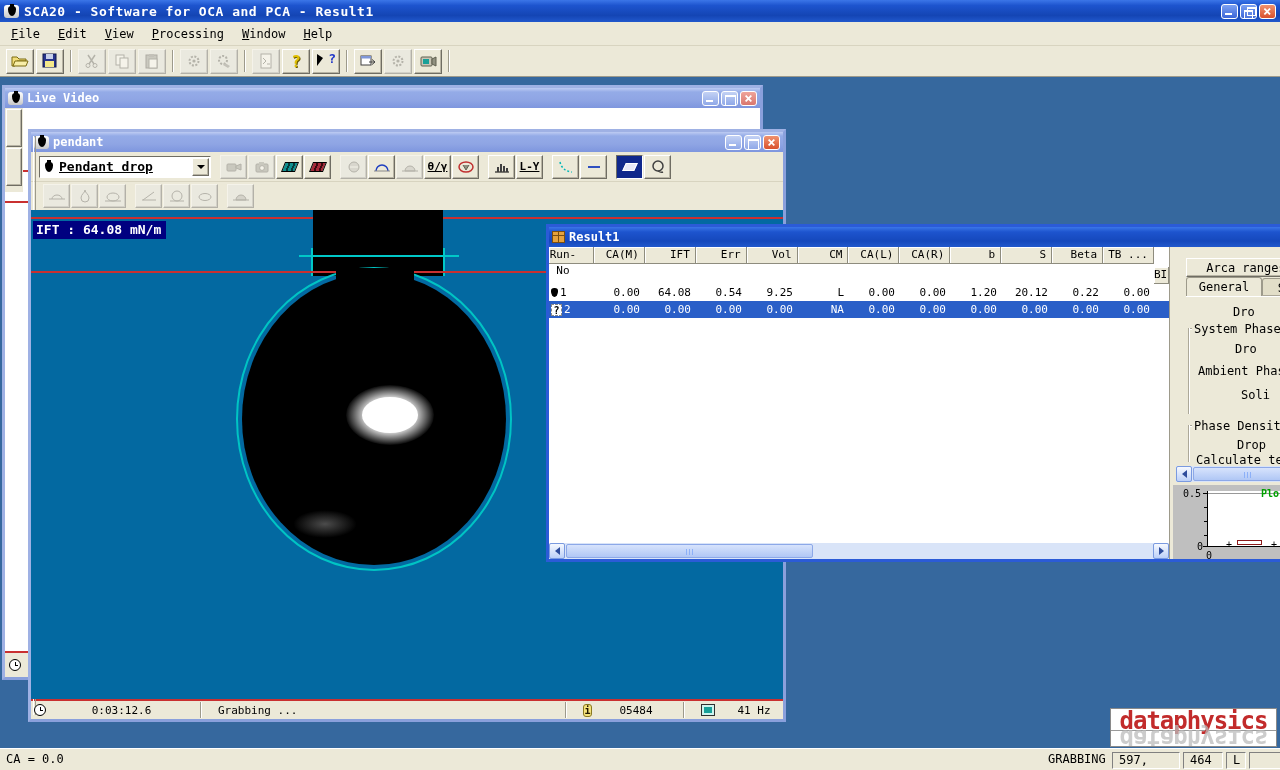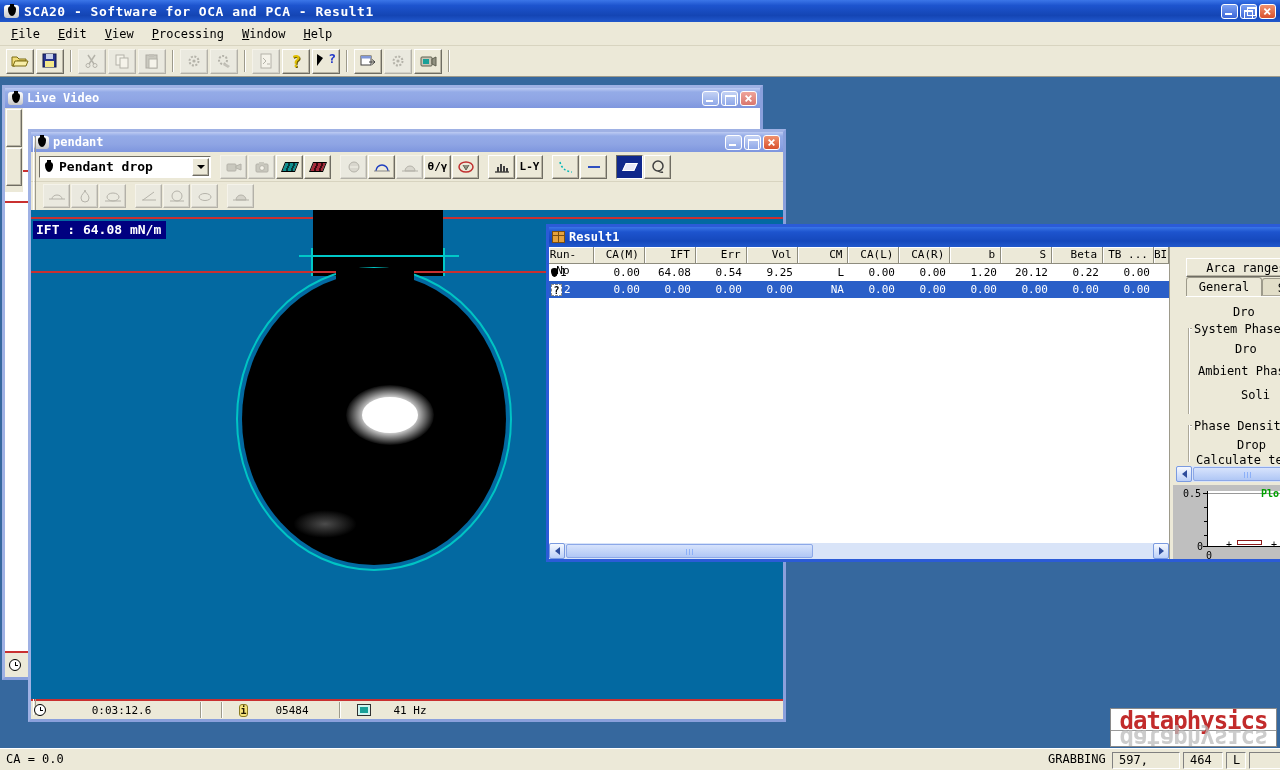--- a/index.html
+++ b/index.html
@@ -75,21 +75,21 @@
   .lv-tools { position:absolute; left:0; top:0; width:18px; height:84px; background:#ECE9D8; }
   .lv-tools .btn3d { width:16px; height:38px; margin:1px; }
   .redline { position:absolute; left:0; right:0; height:2px; background:#C93030; }
   .lv-status { flex:0 0 26px; background:#ECE9D8; border-top:2px solid #C93030; display:flex; align-items:center; padding:0 4px; }
   .i-clock { width:12px; height:12px; border:1px solid #000; border-radius:50%; background:#fff; position:relative; flex:0 0 auto; }
   .i-clock::before { content:""; position:absolute; left:5px; top:2px; width:1px; height:4px; background:#000; }
   .i-clock::after  { content:""; position:absolute; left:5px; top:5px; width:3px; height:1px; background:#000; }
 
   
   .pd-toolbar1 { flex:0 0 30px; background:#ECE9D8; display:flex; align-items:center; gap:1px; padding:0 2px 0 8px;
-                 border-bottom:1px solid #D8D4C0; position:relative; }
+                 border-bottom:1px solid #D8D4C0; position:relative;text-decoration:underline; }
   .pd-toolbar2 { flex:0 0 28px; background:#ECE9D8; display:flex; align-items:center; gap:1px; padding:0 2px 0 12px; }
   .grip { position:absolute; left:2px; top:4px; bottom:4px; width:3px;
           border-left:1px solid #fff; border-right:1px solid #9D9A8B; }
   .combo { width:172px; height:22px; background:#fff; border:1px solid; border-color:#6F6D63 #fff #fff #6F6D63;
            display:flex; align-items:center; gap:6px; padding-left:5px; position:relative; }
   .combo .txt { font-weight:bold; font-size:13px; }
   .combo-arrow { position:absolute; right:1px; top:1px; bottom:1px; width:17px; }
   .combo-arrow::before { content:""; width:0; height:0; border-top:4px solid #000;
                          border-left:4px solid transparent; border-right:4px solid transparent; }
   .ptbtn { width:27px; height:24px; font-size:11px; font-weight:bold; }
@@ -128,21 +128,21 @@
   .rs-body { flex:1; background:#ECE9D8; position:relative; }
   .rs-table { position:absolute; left:0; top:0; width:621px; bottom:0; background:#fff; border-right:1px solid #9D9A8B; }
   .rs-head { display:flex; }
   .th { height:17px; background:#ECE9D8; border-right:1px solid #8E8C7E; border-bottom:1px solid #8E8C7E;
         box-shadow:inset 1px 1px 0 #fff; font-size:11px; line-height:16px; text-align:right; padding-right:5px; }
   .th.first { text-align:center; padding-right:16px; }
   .tr { display:flex; height:17px; font-size:11px; line-height:17px; }
   .td { text-align:right; padding-right:5px; }
   .td.first { display:flex; align-items:center; gap:2px; padding:0 0 0 2px; text-align:left; }
   .tr.sel { background:#2A5FC8; color:#fff; }
-  .c0{width:45px;} .c1,.c2,.c3,.c4,.c5,.c6,.c7,.c8,.c9,.c10,.c11{width:51px;} .c12{width:15px;}
+  .c0{width:45px;} .c1,.c2,.c3,.c4,.c5,.c6,.c7,.c8,.c9,.c10,.c11{width:51px;} .c12{width:15px;margin-top:20px;}
   .mini-drop { width:7px; height:9px; background:#000; border-radius:45% 45% 50% 50%/30% 30% 65% 65%; }
   .mini-q { width:11px; height:12px; border:1px dashed #888; font-size:10px; font-weight:bold; line-height:11px;
             text-align:center; background:#fff; color:#000; }
   .mini-q::before { content:"?"; }
 
   
   .sb-h { position:absolute; height:16px; background:#D9E4F8; display:flex; align-items:center; }
   .sb-btn { width:16px; height:16px; border:1px solid #7A9AE0; border-radius:2px;
             background:linear-gradient(180deg,#F6F9FF,#BCD0F8); display:flex; align-items:center; justify-content:center; }
   .sb-left::before  { content:""; width:0; height:0; border-right:5px solid #2E4C9C; border-top:4px solid transparent; border-bottom:4px solid transparent; }
@@ -486,20 +486,21 @@
       <div class="hl1"></div>
       <div class="hl2"></div>
       <div class="hl3"></div>
       <div class="ift-label">IFT : 64.08 mN/m</div>
     </div>
 
     <div class="pd-status">
       <span class="i-clock"></span>
       <span style="width:125px; text-align:center;">0:03:12.6</span>
       <span class="st-sep"></span>
+      <span style="flex:1;">Grabbing ...</span>
       <span class="st-sep"></span>
       <span class="i-info">i</span>
       <span style="width:62px; text-align:center;">05484</span>
       <span class="st-sep"></span>
       <span class="i-mon"></span>
       <span style="width:52px; text-align:center;">41 Hz</span>
     </div>
   </div>
 
   <div class="xpwin frame-active" style="left:546px; top:147px; width:760px; height:338px;">

